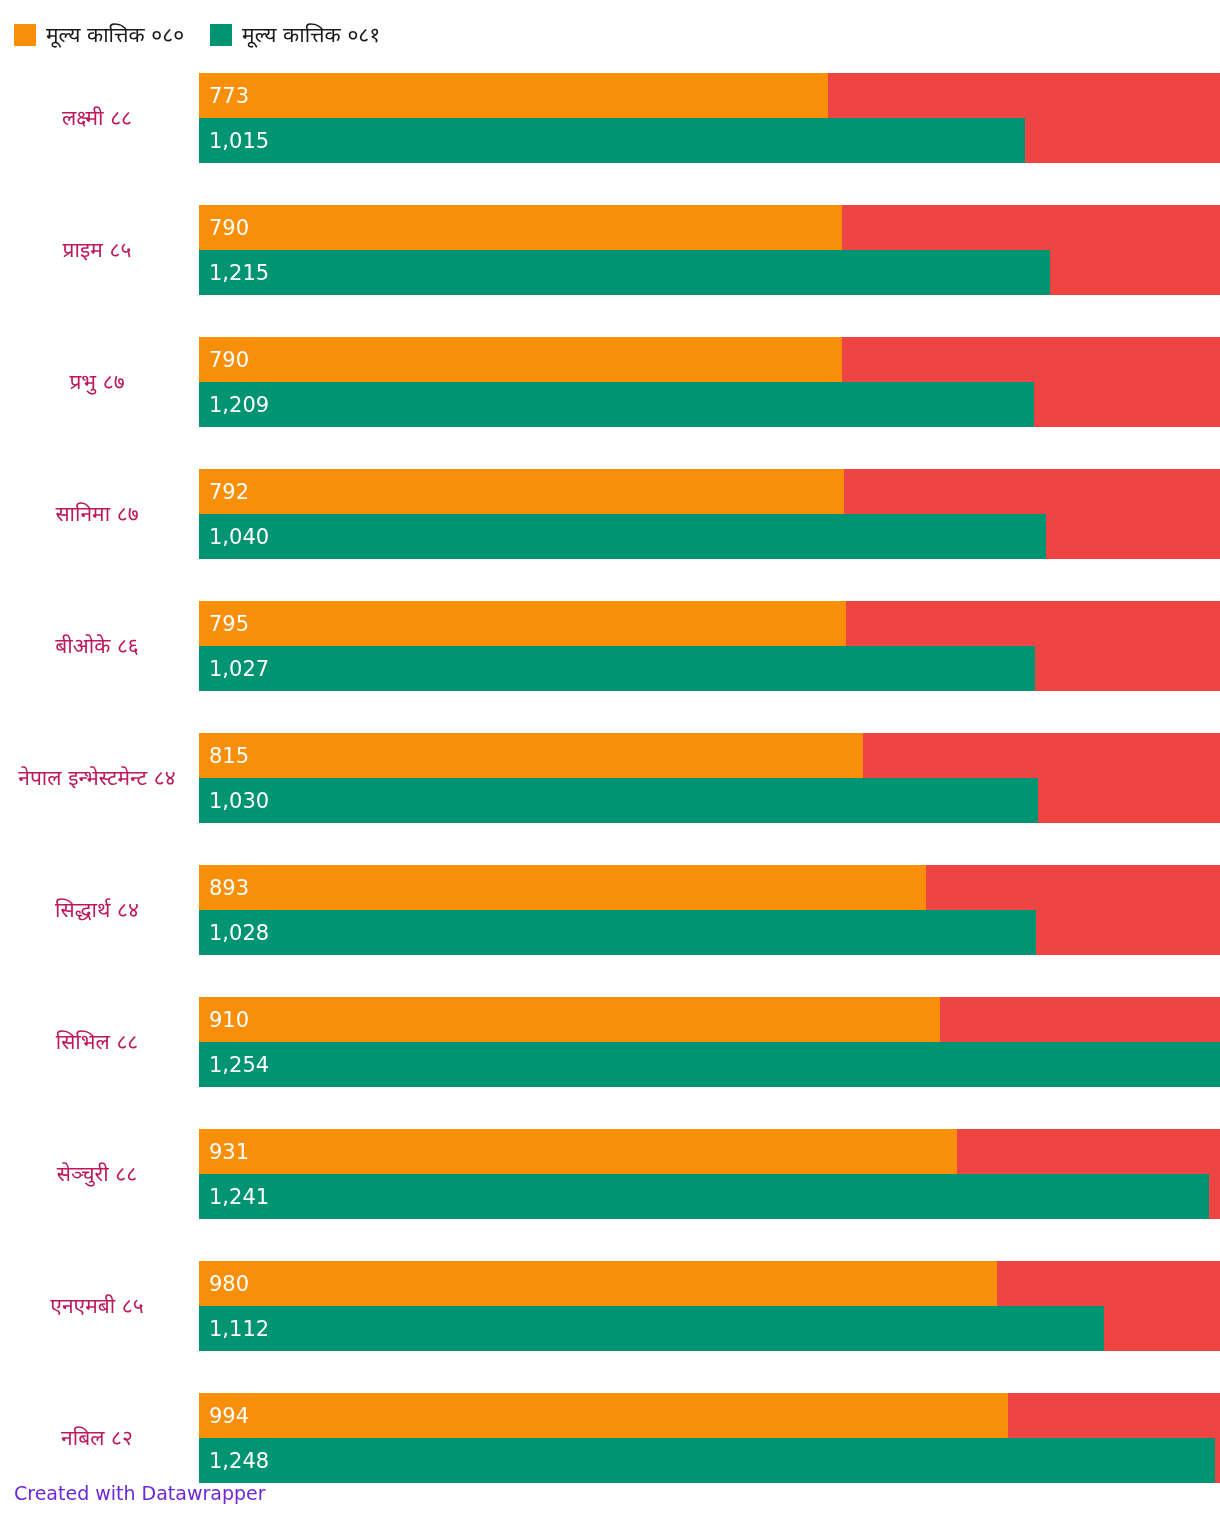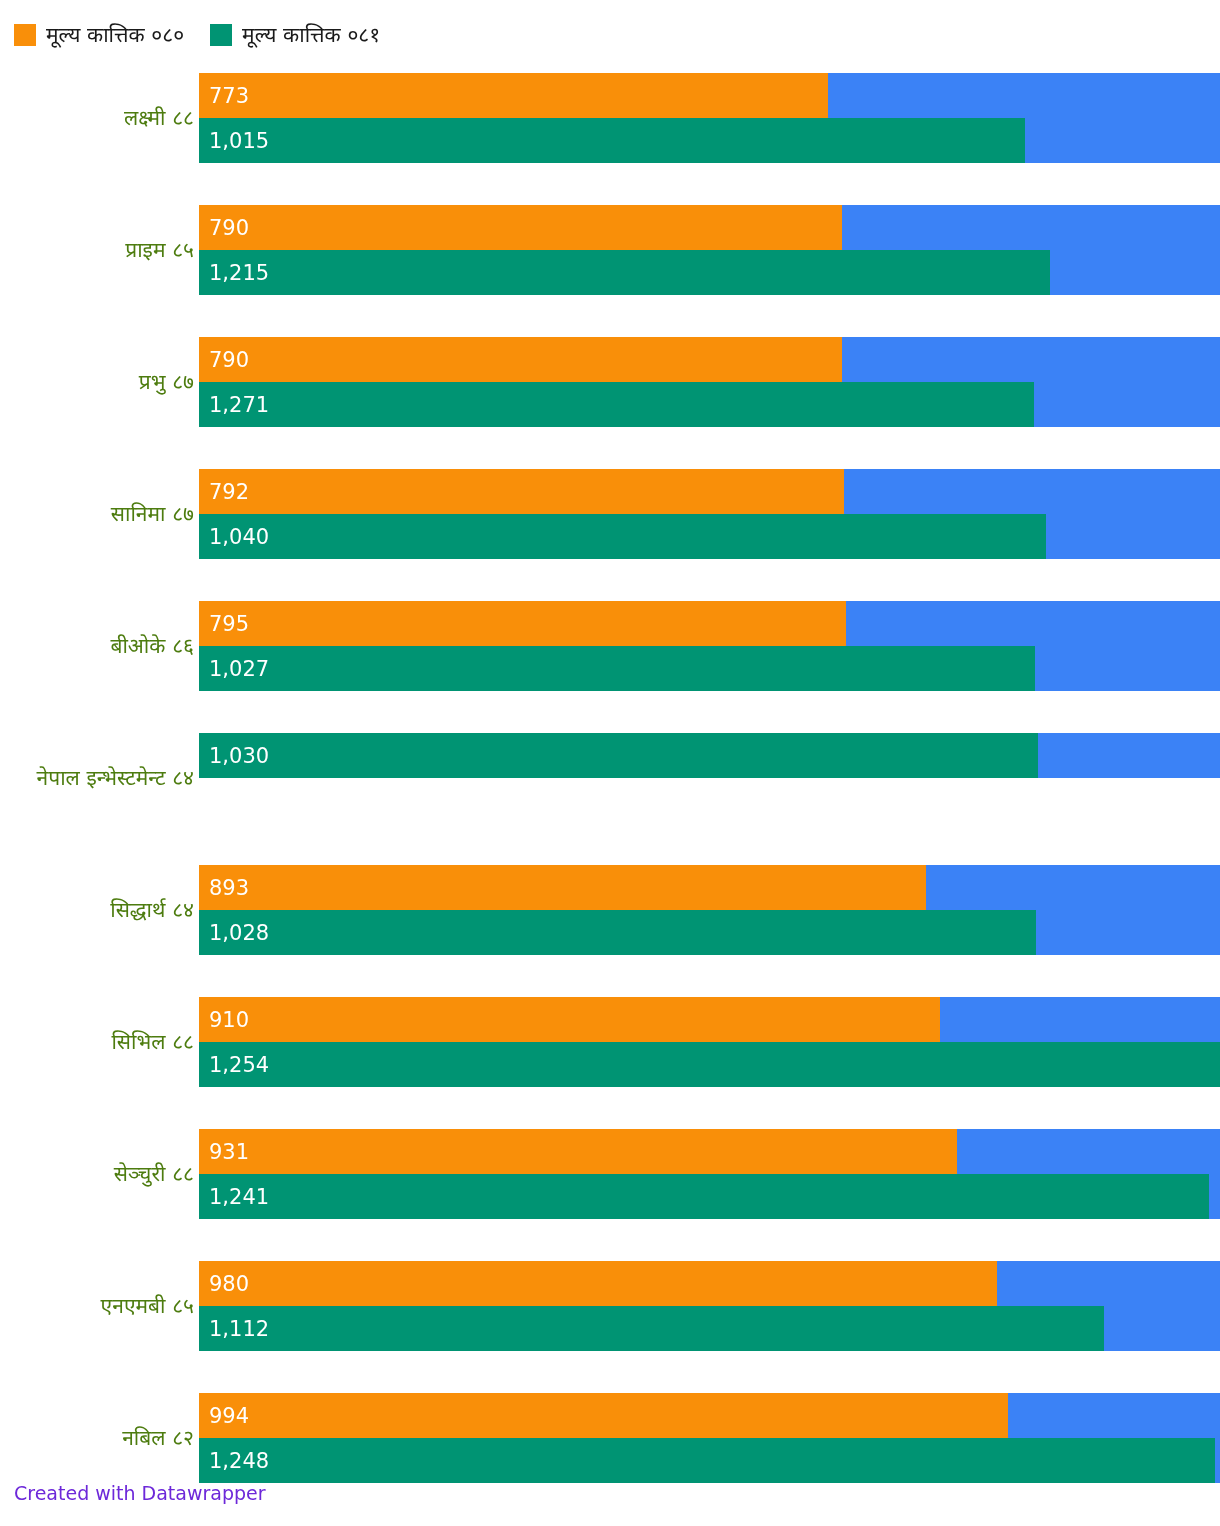--- a/index.html
+++ b/index.html
@@ -50,36 +50,36 @@
   }
   .row {
     display: flex;
     align-items: center;
     height: 132px;
   }
   .row-label {
     width: 199px;
     flex: 0 0 199px;
     padding-right: 5px;
-    text-align: right;
+    text-align: center;
     font-size: 21px;
     line-height: 26px;
-    color: #4d7c0f;
+    color: #be185d;
     white-space: nowrap;
   }
   .row-bars {
     flex: 1 1 auto;
     position: relative;
     height: 90px;
   }
   .bar-line {
     position: relative;
     height: 45px;
     width: 100%;
-    background: #3b82f6;
+    background: #ef4444;
   }
   .bar-fill {
     position: absolute;
     left: 0;
     top: 0;
     height: 100%;
   }
   .bar-fill.series-a { background: #f98f09; }
   .bar-fill.series-b { background: #009473; }
   .bar-value {
@@ -146,21 +146,21 @@
     </div>
     <div class="row">
       <div class="row-label">प्रभु ८७</div>
       <div class="row-bars">
         <div class="bar-line">
           <div class="bar-fill series-a" style="width: 62.9984%; background: rgb(249, 143, 9);"></div>
           <span class="bar-value">790</span>
         </div>
         <div class="bar-line">
           <div class="bar-fill series-b" style="width: 81.7384%; background: rgb(0, 148, 115);"></div>
-          <span class="bar-value">1,271</span>
+          <span class="bar-value">1,209</span>
         </div>
       </div>
     </div>
     <div class="row">
       <div class="row-label">सानिमा ८७</div>
       <div class="row-bars">
         <div class="bar-line">
           <div class="bar-fill series-a" style="width: 63.1579%; background: rgb(249, 143, 9);"></div>
           <span class="bar-value">792</span>
         </div>
@@ -180,20 +180,24 @@
         <div class="bar-line">
           <div class="bar-fill series-b" style="width: 81.8979%; background: rgb(0, 148, 115);"></div>
           <span class="bar-value">1,027</span>
         </div>
       </div>
     </div>
     <div class="row">
       <div class="row-label">नेपाल इन्भेस्टमेन्ट ८४</div>
       <div class="row-bars">
         <div class="bar-line">
+          <div class="bar-fill series-a" style="width: 64.992%; background: rgb(249, 143, 9);"></div>
+          <span class="bar-value">815</span>
+        </div>
+        <div class="bar-line">
           <div class="bar-fill series-b" style="width: 82.1372%; background: rgb(0, 148, 115);"></div>
           <span class="bar-value">1,030</span>
         </div>
       </div>
     </div>
     <div class="row">
       <div class="row-label">सिद्धार्थ ८४</div>
       <div class="row-bars">
         <div class="bar-line">
           <div class="bar-fill series-a" style="width: 71.2121%; background: rgb(249, 143, 9);"></div>

